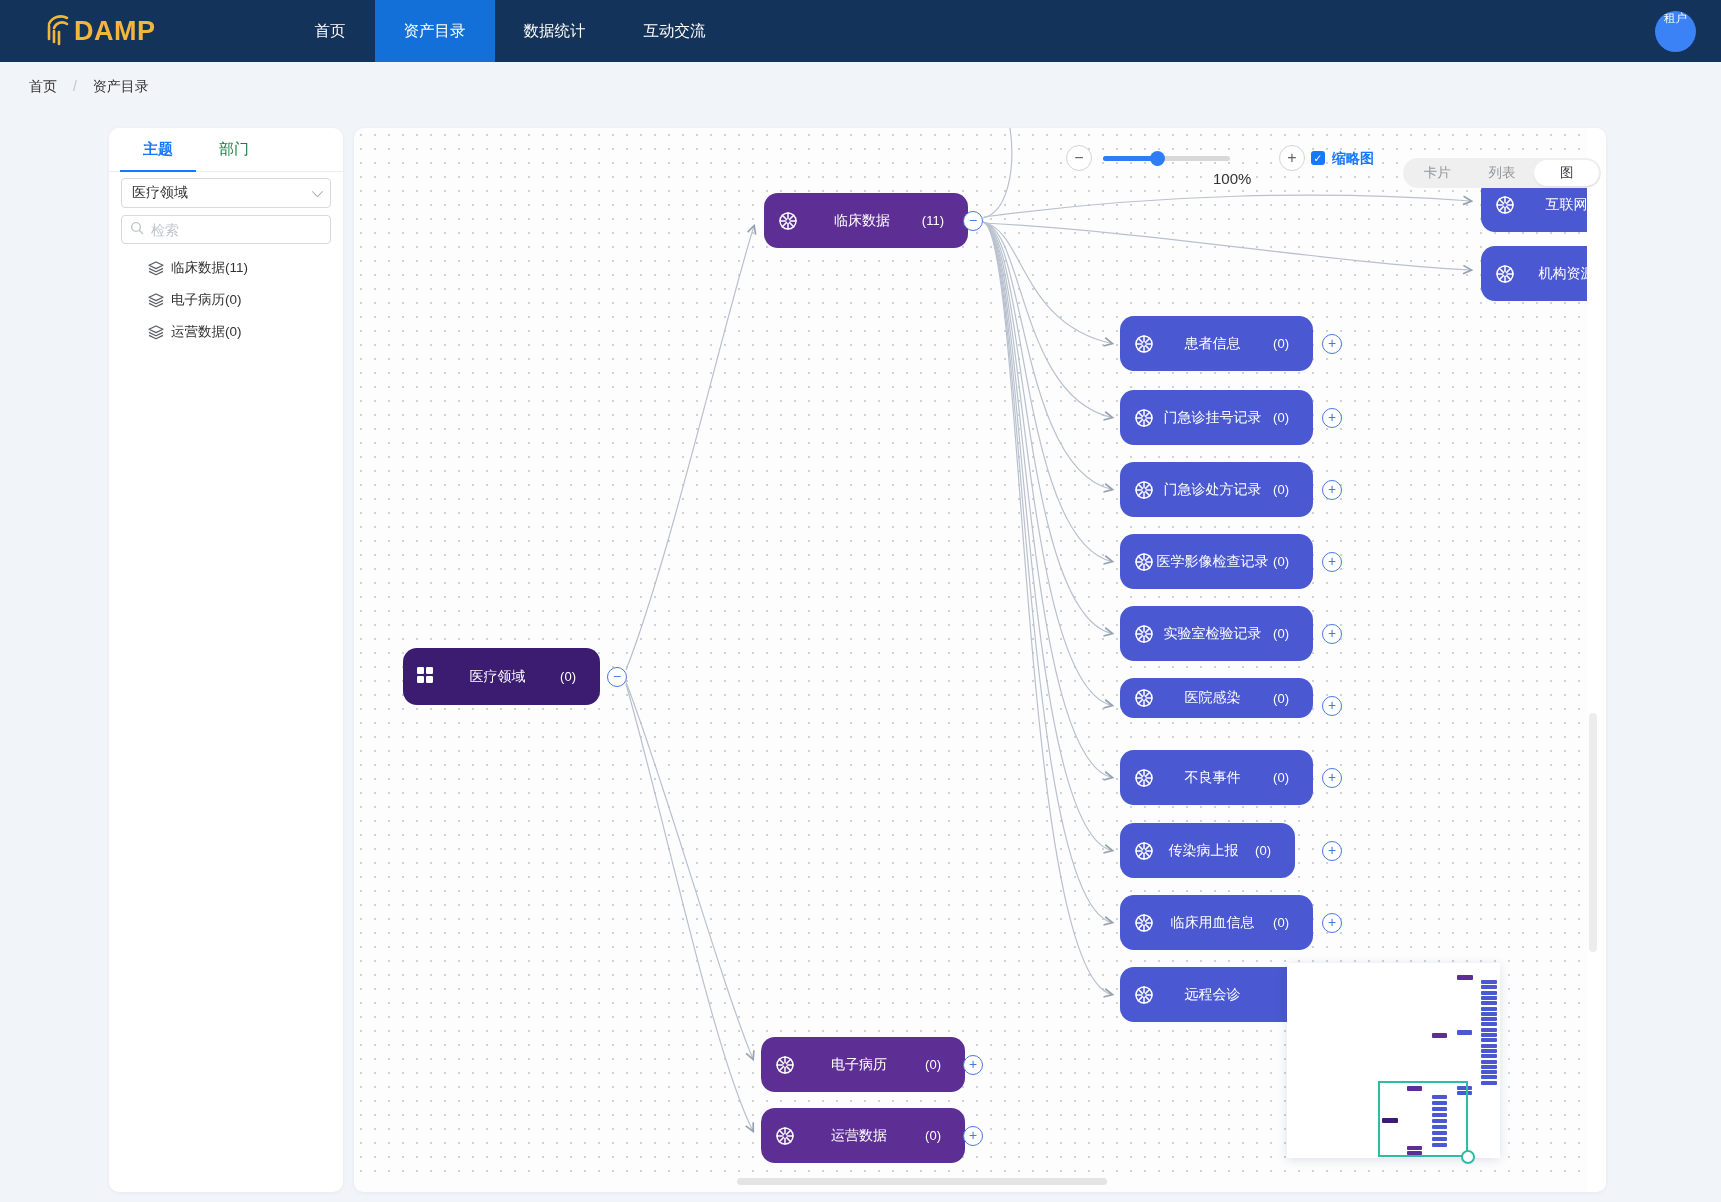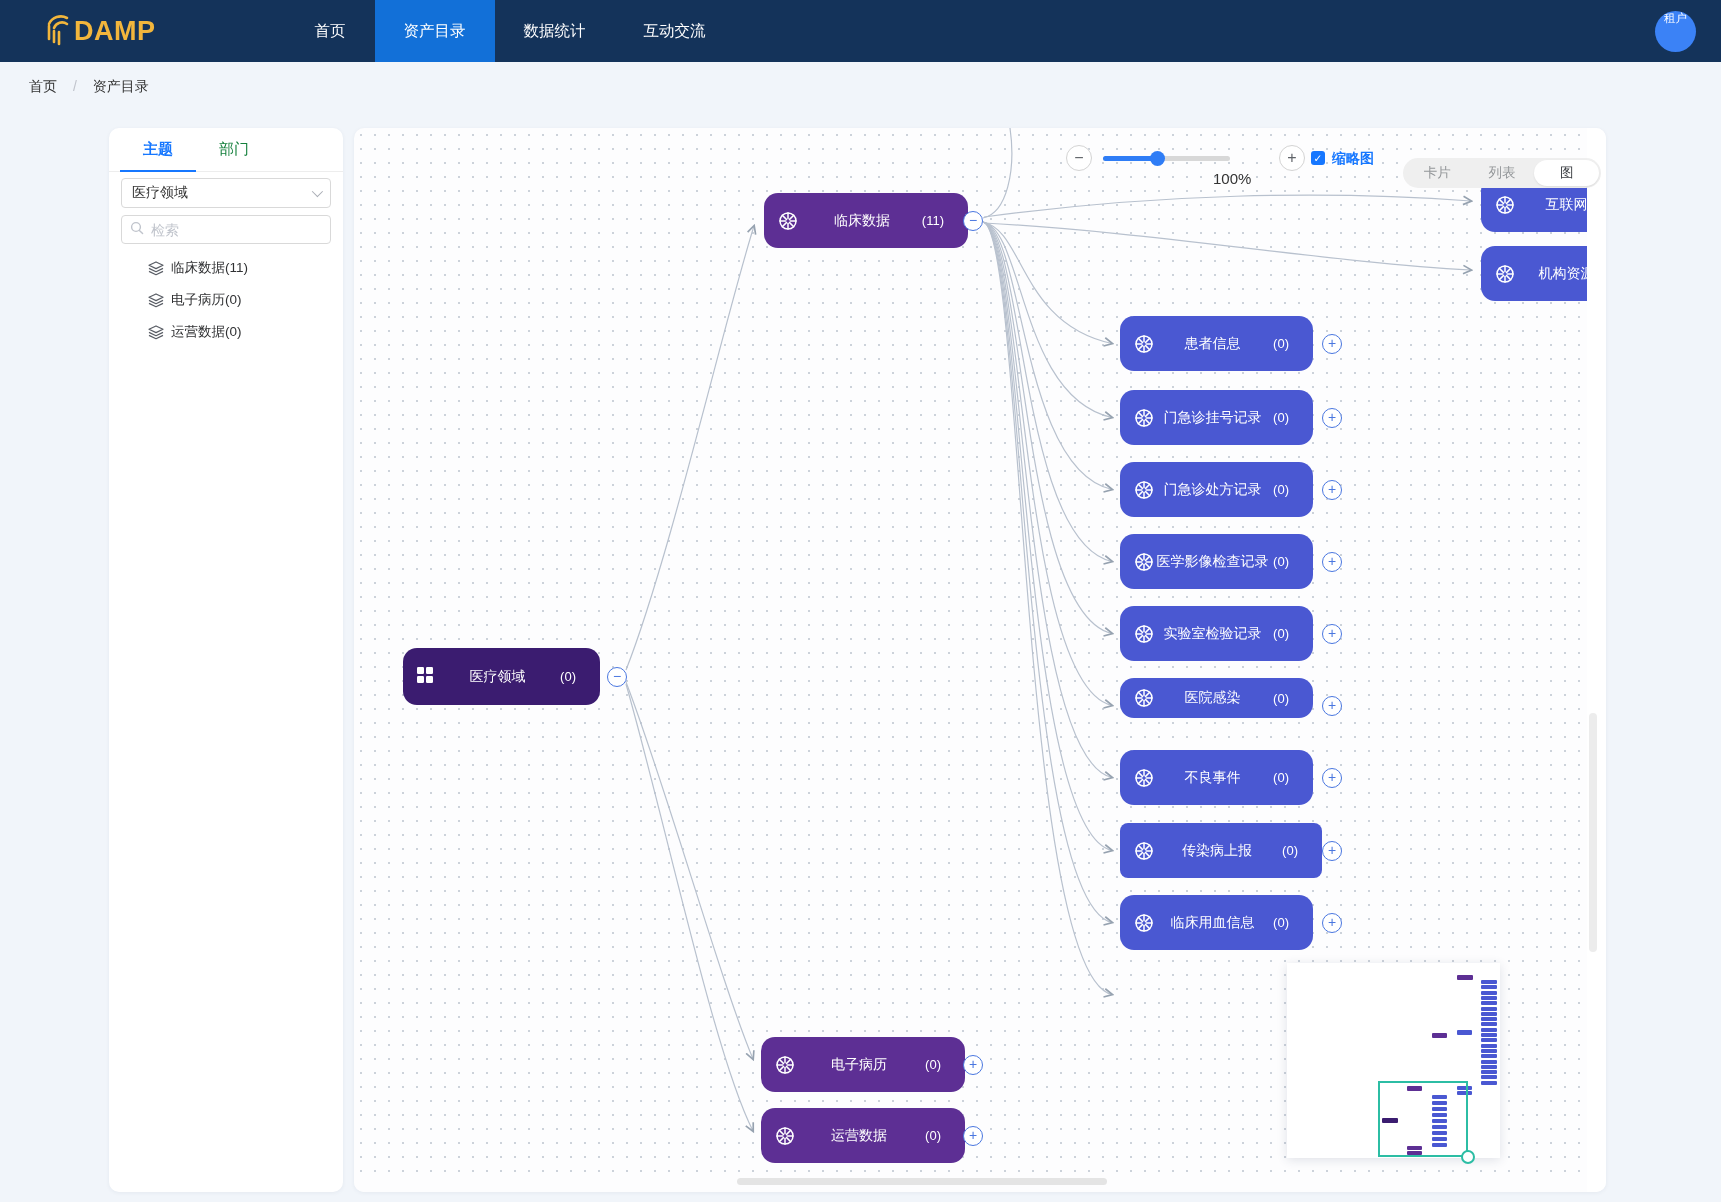--- a/index.html
+++ b/index.html
@@ -408,21 +408,21 @@
               <line x1="8.8" y1="11" x2="3" y2="11"></line>
               <line x1="9.4" y1="9.4" x2="5.3" y2="5.3"></line>
               <line x1="11" y1="8.8" x2="11" y2="3"></line>
               <line x1="12.6" y1="9.4" x2="16.7" y2="5.3"></line>
             </g>
           </svg></span>
         <span class="nlabel">不良事件</span>
         <span class="ncount">(0)</span>
       </div>
       <div class="nbtn" style="left: 968px; top: 640px;">+</div>
-      <div class="node leaf" style="left: 766px; top: 695px; width: 202px; height: 55px; border-radius: 8px;">
+      <div class="node leaf" style="left: 766px; top: 695px; width: 175px; height: 55px;">
         <span class="nicon"><svg width="22" height="22" viewBox="0 0 22 22" fill="none">
             <g stroke="#fff" stroke-width="1.5" stroke-linecap="round">
               <circle cx="11" cy="11" r="8"></circle>
               <line x1="13.2" y1="11" x2="19" y2="11"></line>
               <line x1="12.6" y1="12.6" x2="16.7" y2="16.7"></line>
               <line x1="11" y1="13.2" x2="11" y2="19"></line>
               <line x1="9.4" y1="12.6" x2="5.3" y2="16.7"></line>
               <line x1="8.8" y1="11" x2="3" y2="11"></line>
               <line x1="9.4" y1="9.4" x2="5.3" y2="5.3"></line>
               <line x1="11" y1="8.8" x2="11" y2="3"></line>
@@ -444,20 +444,36 @@
               <line x1="8.8" y1="11" x2="3" y2="11"></line>
               <line x1="9.4" y1="9.4" x2="5.3" y2="5.3"></line>
               <line x1="11" y1="8.8" x2="11" y2="3"></line>
               <line x1="12.6" y1="9.4" x2="16.7" y2="5.3"></line>
             </g>
           </svg></span>
         <span class="nlabel">临床用血信息</span>
         <span class="ncount">(0)</span>
       </div>
       <div class="nbtn" style="left: 968px; top: 785px;">+</div>
+      <div class="node leaf" style="left: 766px; top: 839px; width: 193px; height: 55px;">
+        <span class="nicon"><svg width="22" height="22" viewBox="0 0 22 22" fill="none">
+            <g stroke="#fff" stroke-width="1.5" stroke-linecap="round">
+              <circle cx="11" cy="11" r="8"></circle>
+              <line x1="13.2" y1="11" x2="19" y2="11"></line>
+              <line x1="12.6" y1="12.6" x2="16.7" y2="16.7"></line>
+              <line x1="11" y1="13.2" x2="11" y2="19"></line>
+              <line x1="9.4" y1="12.6" x2="5.3" y2="16.7"></line>
+              <line x1="8.8" y1="11" x2="3" y2="11"></line>
+              <line x1="9.4" y1="9.4" x2="5.3" y2="5.3"></line>
+              <line x1="11" y1="8.8" x2="11" y2="3"></line>
+              <line x1="12.6" y1="9.4" x2="16.7" y2="5.3"></line>
+            </g>
+          </svg></span>
+        <span class="nlabel">远程会诊</span>
+      </div>
       <div class="node leaf" style="left: 1127px; top: 49px; width: 193px; height: 55px;">
         <span class="nicon"><svg width="22" height="22" viewBox="0 0 22 22" fill="none">
             <g stroke="#fff" stroke-width="1.5" stroke-linecap="round">
               <circle cx="11" cy="11" r="8"></circle>
               <line x1="13.2" y1="11" x2="19" y2="11"></line>
               <line x1="12.6" y1="12.6" x2="16.7" y2="16.7"></line>
               <line x1="11" y1="13.2" x2="11" y2="19"></line>
               <line x1="9.4" y1="12.6" x2="5.3" y2="16.7"></line>
               <line x1="8.8" y1="11" x2="3" y2="11"></line>
               <line x1="9.4" y1="9.4" x2="5.3" y2="5.3"></line>

